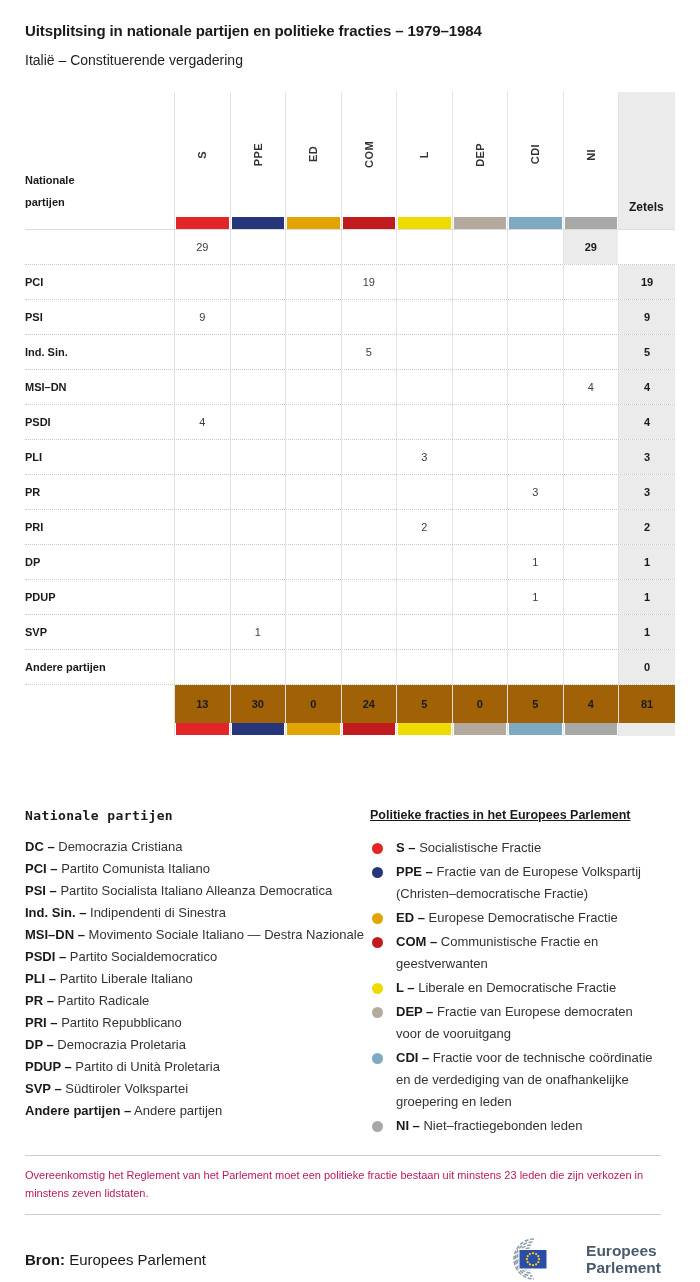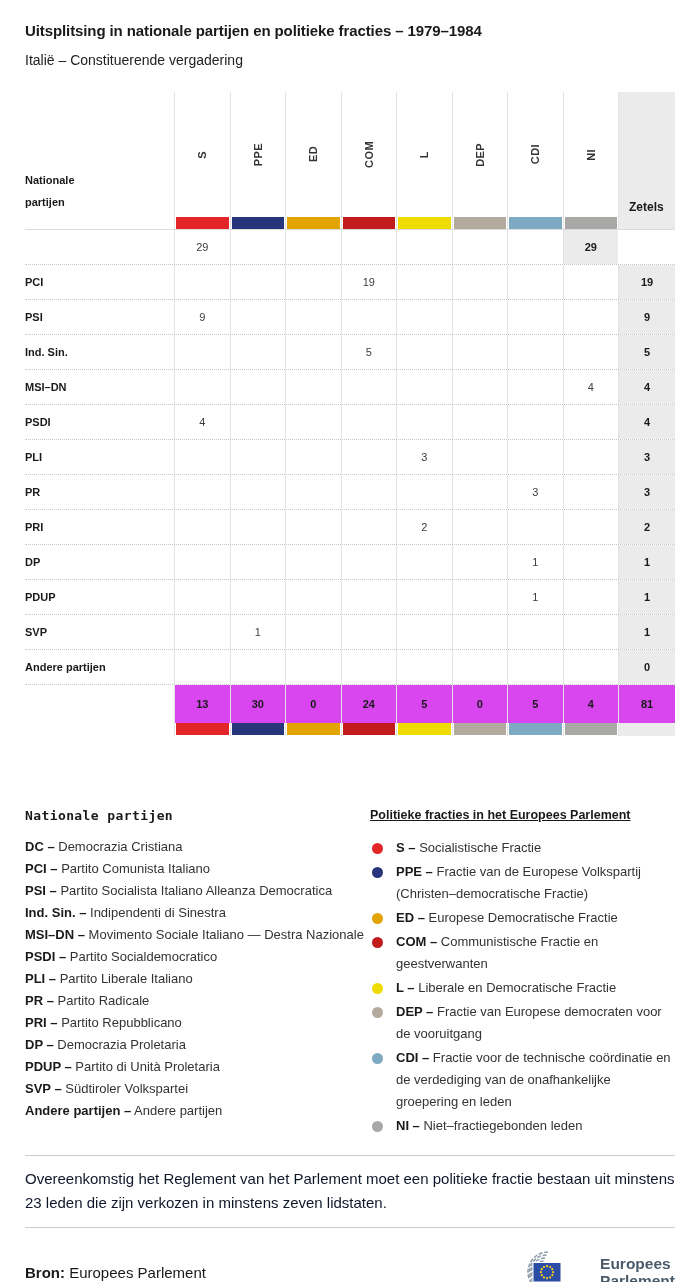--- a/index.html
+++ b/index.html
@@ -2,21 +2,21 @@
 <html><head>
 <meta charset="utf-8">
 <style>
   * { box-sizing: border-box; }
   html, body { margin: 0; padding: 0; background: #ffffff; }
   body {
     width: 700px; height: 1282px; overflow: hidden;
     font-family: "Liberation Sans", sans-serif;
     color: #1a1a1a;
   }
-  .page { width: 700px; height: 1282px; padding: 22px 25px 0 25px; position: relative; }
+  .page { width: 700px; height: 1282px; padding: 22px 39px 0 25px; position: relative; }
 
   
   .title { font-size: 15px; font-weight: 700; margin: 0 0 13px 0; letter-spacing: -0.1px; }
   .subtitle { font-size: 14px; font-weight: 400; color: #222222; margin: 0 0 24px 0; }
 
   
   .grid { display: grid; grid-template-columns: 149px repeat(8, 55.5px) 57px; width: 650px; }
   .grid > div:not(:first-child) { border-left: 1px solid #e3e3e3; }
   .cell { display: flex; align-items: center; }
 
@@ -28,42 +28,42 @@
   .vcode { writing-mode: vertical-rl; transform: rotate(180deg); font-size: 11px; font-weight: 700; color: #333333; letter-spacing: 0.4px; }
   .bar { height: 12px; margin: 0 1px; }
   .zhead { background: #ebebeb; align-items: flex-end; padding: 0 0 15px 10px; font-size: 12px; font-weight: 700; }
 
   .trow { height: 35px; border-bottom: 1px dotted #c8c8c8; }
   .plabel { font-size: 11px; font-weight: 700; padding-right: 4px; }
   .val { justify-content: center; font-size: 11px; color: #3d3d3d; }
   .zval { background: #ebebeb; justify-content: center; font-size: 11px; font-weight: 700; }
 
   .totrow { height: 38px; }
-  .totrow .tcell { background: #d946ef; justify-content: center; font-size: 11px; font-weight: 700; }
+  .totrow .tcell { background: #a16207; justify-content: center; font-size: 11px; font-weight: 700; }
   .barsrow { height: 13px; }
   .barsrow .bcell { display: flex; align-items: stretch; }
   .barsrow .bar2 { flex: 1; margin: 0 1px; height: 12px; }
   .barsrow .zfill { background: #ebebeb; }
 
   
   .legends { display: flex; margin-top: 72px; }
   .legend-left { width: 345px; }
   .legend-right { flex: 1; }
   .lheading { font-family: "DejaVu Sans Mono", monospace; font-size: 13px; font-weight: 700; letter-spacing: 0.4px; margin: 0 0 17px 0; }
   .rheading { font-size: 12.5px; font-weight: 700; margin: 0 0 15px 0; text-decoration: underline; }
   .litem { font-size: 13px; color: #333333; line-height: 14px; margin-bottom: 8px; }
   .abbr { font-weight: 700; color: #1a1a1a; }
   .gitem { display: flex; margin-bottom: 2px; }
   .dot { width: 11px; height: 11px; border-radius: 50%; flex: none; margin: 6px 13px 0 2px; }
   .gtext { font-size: 13px; line-height: 22px; color: #333333; max-width: 284px; }
 
   
   .rule { border: 0; border-top: 1px solid #cccccc; margin: 0; }
   .rule1 { margin-top: 16px; }
-  .footnote { font-size: 15px; color: #0f172a; line-height: 1.6; margin: 11px 0 12px 0; width: 652px; }
+  .footnote { font-size: 11px; color: #be185d; line-height: 1.6; margin: 11px 0 12px 0; width: 652px; }
   .bottom { display: flex; justify-content: space-between; align-items: center; margin-top: 22px; }
   .source { font-size: 15px; }
   .source .bold { font-weight: 700; }
   .logo { display: flex; align-items: center; gap: 26px; justify-content: space-between; }
   .logotext { font-weight: 700; font-size: 15.5px; line-height: 17px; color: #4a5b6b; }
 </style>
 </head>
 <body>
 
 <div class="page">

